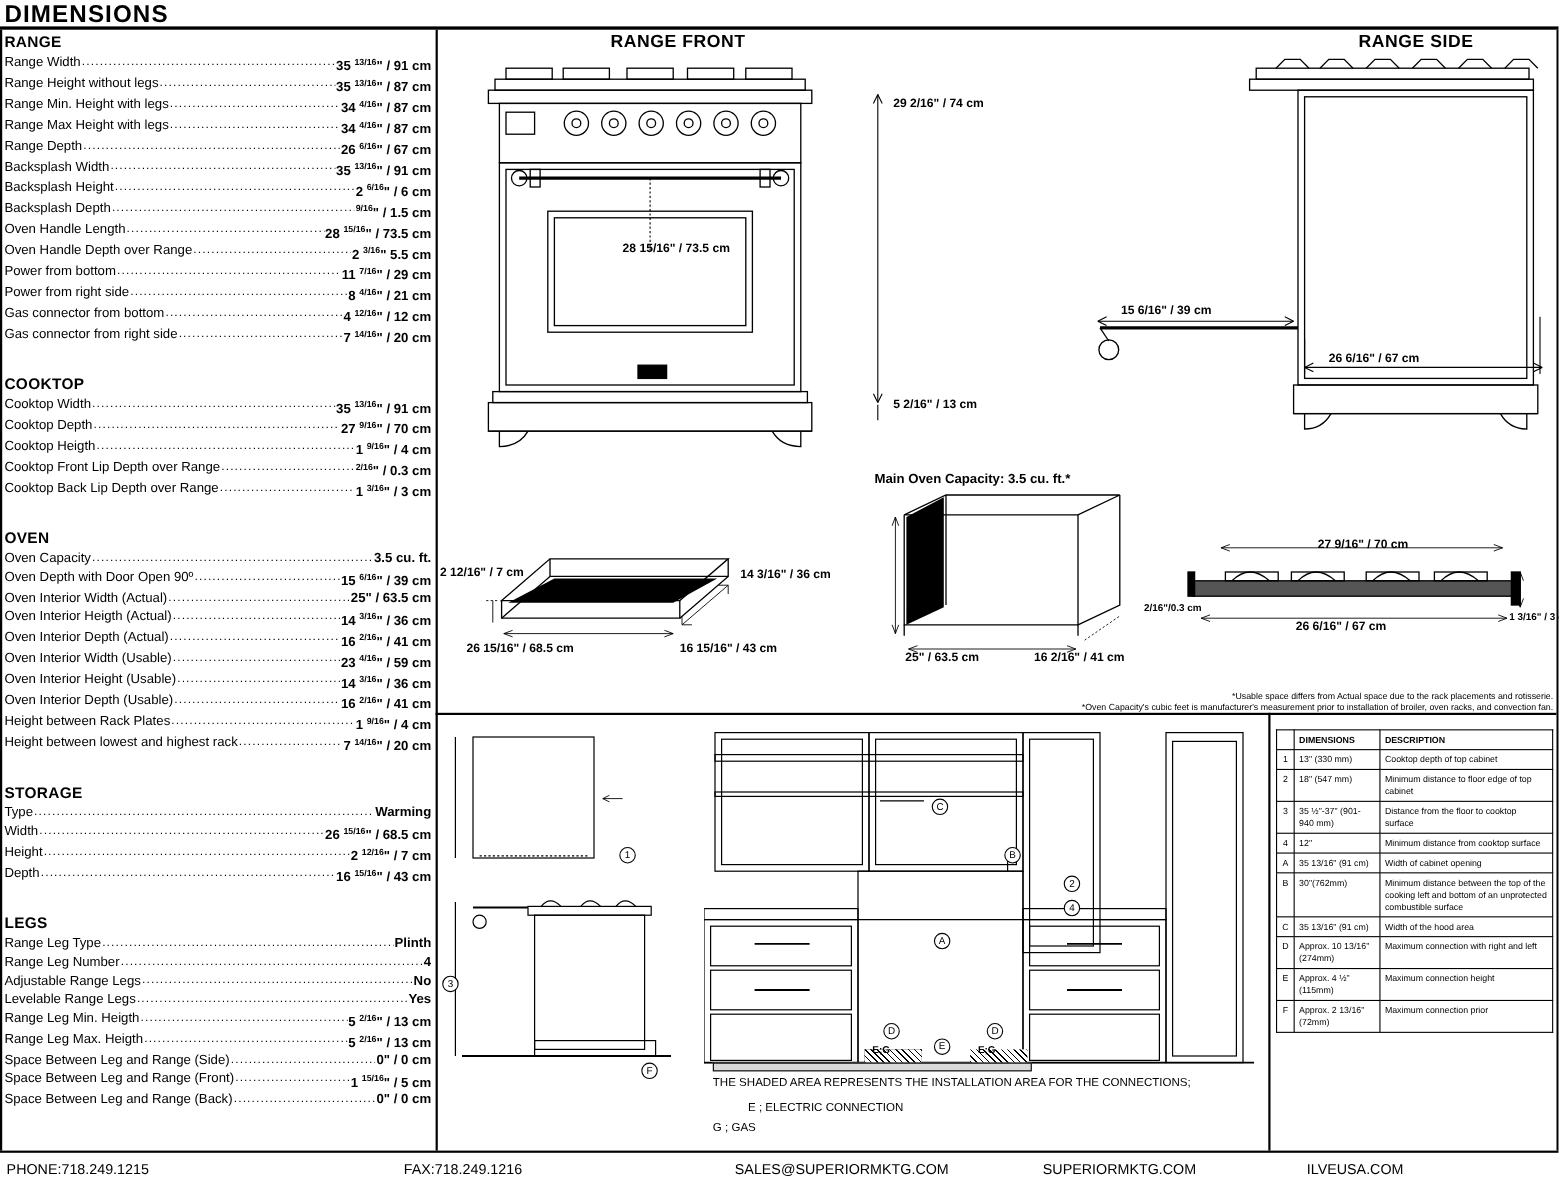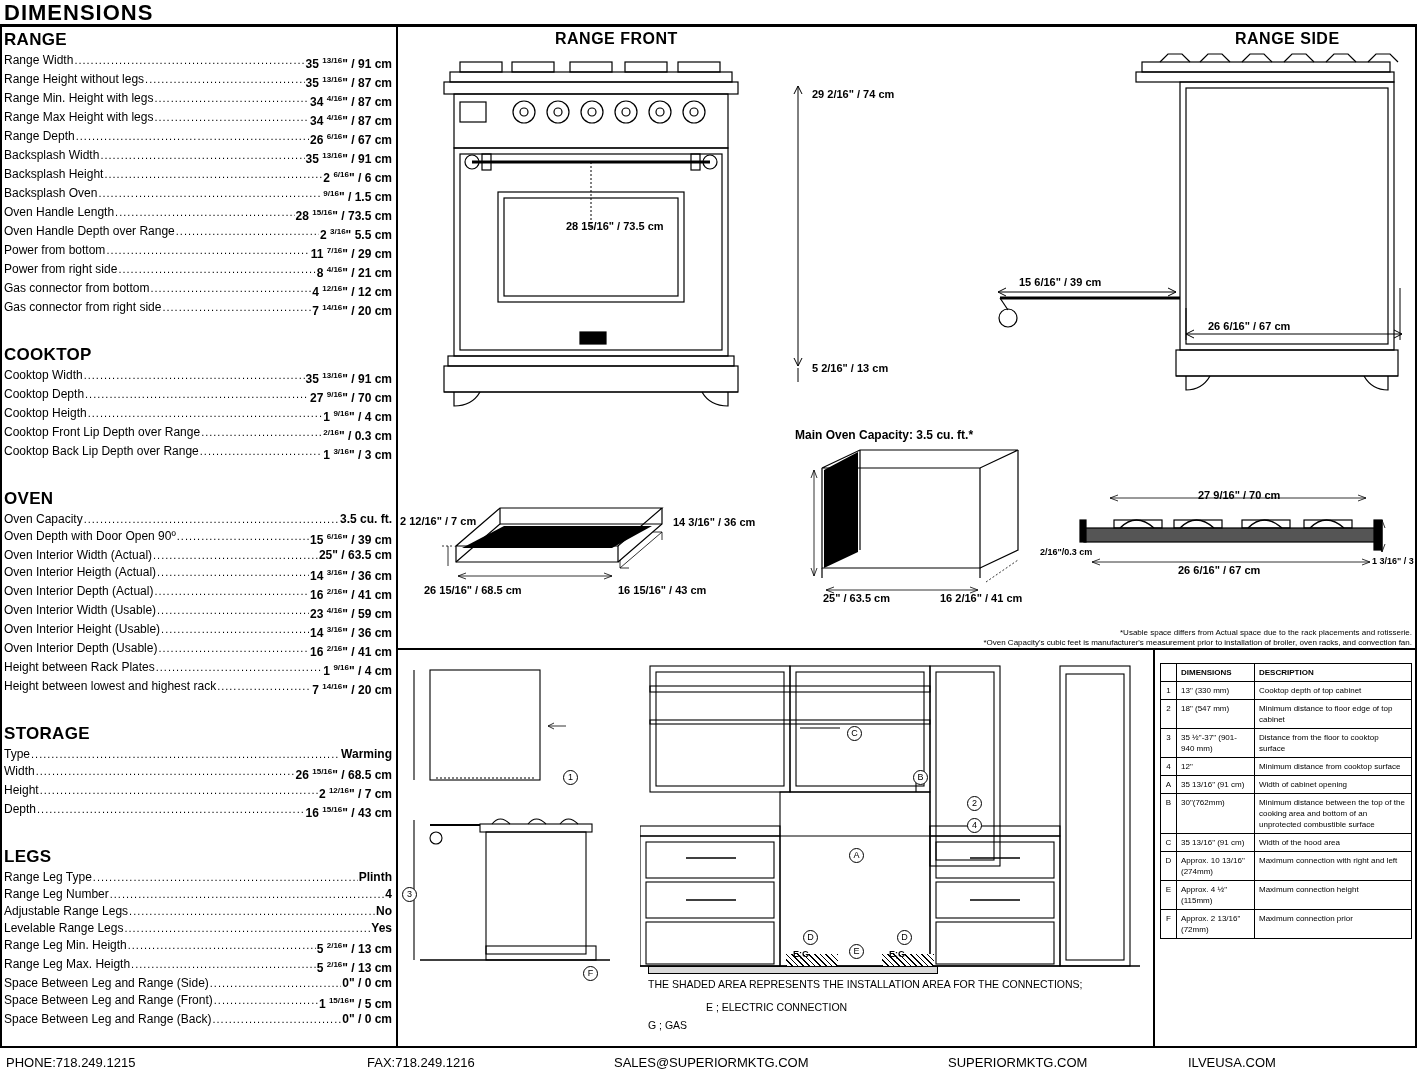--- a/index.html
+++ b/index.html
@@ -20,21 +20,21 @@
   }
   .title-rule { position:absolute; left:0; top:24px; width:1417px; height:3px; background:#000; }
 
   
   .vline { position:absolute; background:#000; width:2px; }
   .hline { position:absolute; background:#000; height:2px; }
 
   
   .specs { position:absolute; left:4px; top:30px; width:388px; }
   .sec-head {
-    font-size:17px; font-weight:bold; letter-spacing:0.3px;
+    font-size:14px; font-weight:bold; letter-spacing:0.3px;
     margin:0 0 3px 0;
   }
   .spec-row {
     display:flex; align-items:flex-start;
     font-size:12px; line-height:15px; white-space:nowrap;
   }
   .spec-label { flex:0 0 auto; }
   .spec-dots {
     flex:1 1 auto; overflow:hidden; white-space:nowrap;
     margin:0 1px 2px 1px; letter-spacing:1px; font-size:11px;
@@ -132,21 +132,21 @@
         <span class="spec-label">Backsplash Width</span>
         <span class="spec-dots">........................................................................................................................................................................................................</span>
         <span class="spec-val">35 <sup>13/16</sup>" / 91 cm</span>
       </div>
       <div class="spec-row">
         <span class="spec-label">Backsplash Height</span>
         <span class="spec-dots">........................................................................................................................................................................................................</span>
         <span class="spec-val">2 <sup>6/16</sup>" / 6 cm</span>
       </div>
       <div class="spec-row">
-        <span class="spec-label">Backsplash Oven</span>
+        <span class="spec-label">Backsplash Depth</span>
         <span class="spec-dots">........................................................................................................................................................................................................</span>
         <span class="spec-val"><sup>9/16</sup>" / 1.5 cm</span>
       </div>
       <div class="spec-row">
         <span class="spec-label">Oven Handle Length</span>
         <span class="spec-dots">........................................................................................................................................................................................................</span>
         <span class="spec-val">28 <sup>15/16</sup>" / 73.5 cm</span>
       </div>
       <div class="spec-row">
         <span class="spec-label">Oven  Handle  Depth  over  Range</span>
@@ -592,21 +592,21 @@
   <div class="circ" style="left:967px; top:796px;">2</div>
   <div class="circ" style="left:967px; top:818px;">4</div>
   <div class="circ" style="left:849px; top:848px;">A</div>
   <div class="circ" style="left:803px; top:930px;">D</div>
   <div class="circ" style="left:897px; top:930px;">D</div>
   <div class="circ" style="left:849px; top:944px;">E</div>
   <div style="position:absolute; left:793px; top:949px; font-size:9px; font-weight:bold;">E;G</div>
   <div style="position:absolute; left:889px; top:949px; font-size:9px; font-weight:bold;">E;G</div>
 
   <div class="bnote" style="left:648px; top:978px;">THE SHADED AREA REPRESENTS THE INSTALLATION AREA FOR THE CONNECTIONS;</div>
-  <div class="bnote" style="left:686px; top:1001px;padding-left:20px;">E ; ELECTRIC CONNECTION</div>
+  <div class="bnote" style="left:660px; top:1001px;padding-left:20px;">E ; ELECTRIC CONNECTION</div>
   <div class="bnote" style="left:648px; top:1019px;">G ; GAS</div>
 
   <table class="dimtable" id="dimtable">
       <thead>
         <tr>
           <th class="idx"></th>
           <th class="dim">DIMENSIONS</th>
           <th>DESCRIPTION</th>
         </tr>
       </thead>
@@ -632,21 +632,21 @@
           <td>Minimum distance from cooktop surface</td>
         </tr>
         <tr>
           <td class="idx">A</td>
           <td class="dim">35 13/16" (91 cm)</td>
           <td>Width of cabinet opening</td>
         </tr>
         <tr>
           <td class="idx">B</td>
           <td class="dim">30"(762mm)</td>
-          <td>Minimum distance between the top of the cooking area and bottom of an unprotected combustible surface</td>
+          <td>Minimum distance between the top of the cooking left and bottom of an unprotected combustible surface</td>
         </tr>
         <tr>
           <td class="idx">C</td>
           <td class="dim">35 13/16" (91 cm)</td>
           <td>Width of the hood area</td>
         </tr>
         <tr>
           <td class="idx">D</td>
           <td class="dim">Approx. 10 13/16" (274mm)</td>
           <td>Maximum connection with right and left</td>
@@ -661,18 +661,18 @@
           <td class="dim">Approx. 2 13/16" (72mm)</td>
           <td>Maximum connection prior</td>
         </tr>
       </tbody>
     </table>
 
   <div class="footer">
     <div class="fline"></div>
     <span style="left:6px;">PHONE:718.249.1215</span>
     <span style="left:330px;margin-left:37px;">FAX:718.249.1216</span>
-    <span style="left:614px;text-align:right;">SALES@SUPERIORMKTG.COM</span>
+    <span style="left:668px;text-align:right;">SALES@SUPERIORMKTG.COM</span>
     <span style="left:948px;">SUPERIORMKTG.COM</span>
     <span style="left:1188px;">ILVEUSA.COM</span>
   </div>
 
 </div>
 
 </body></html>

